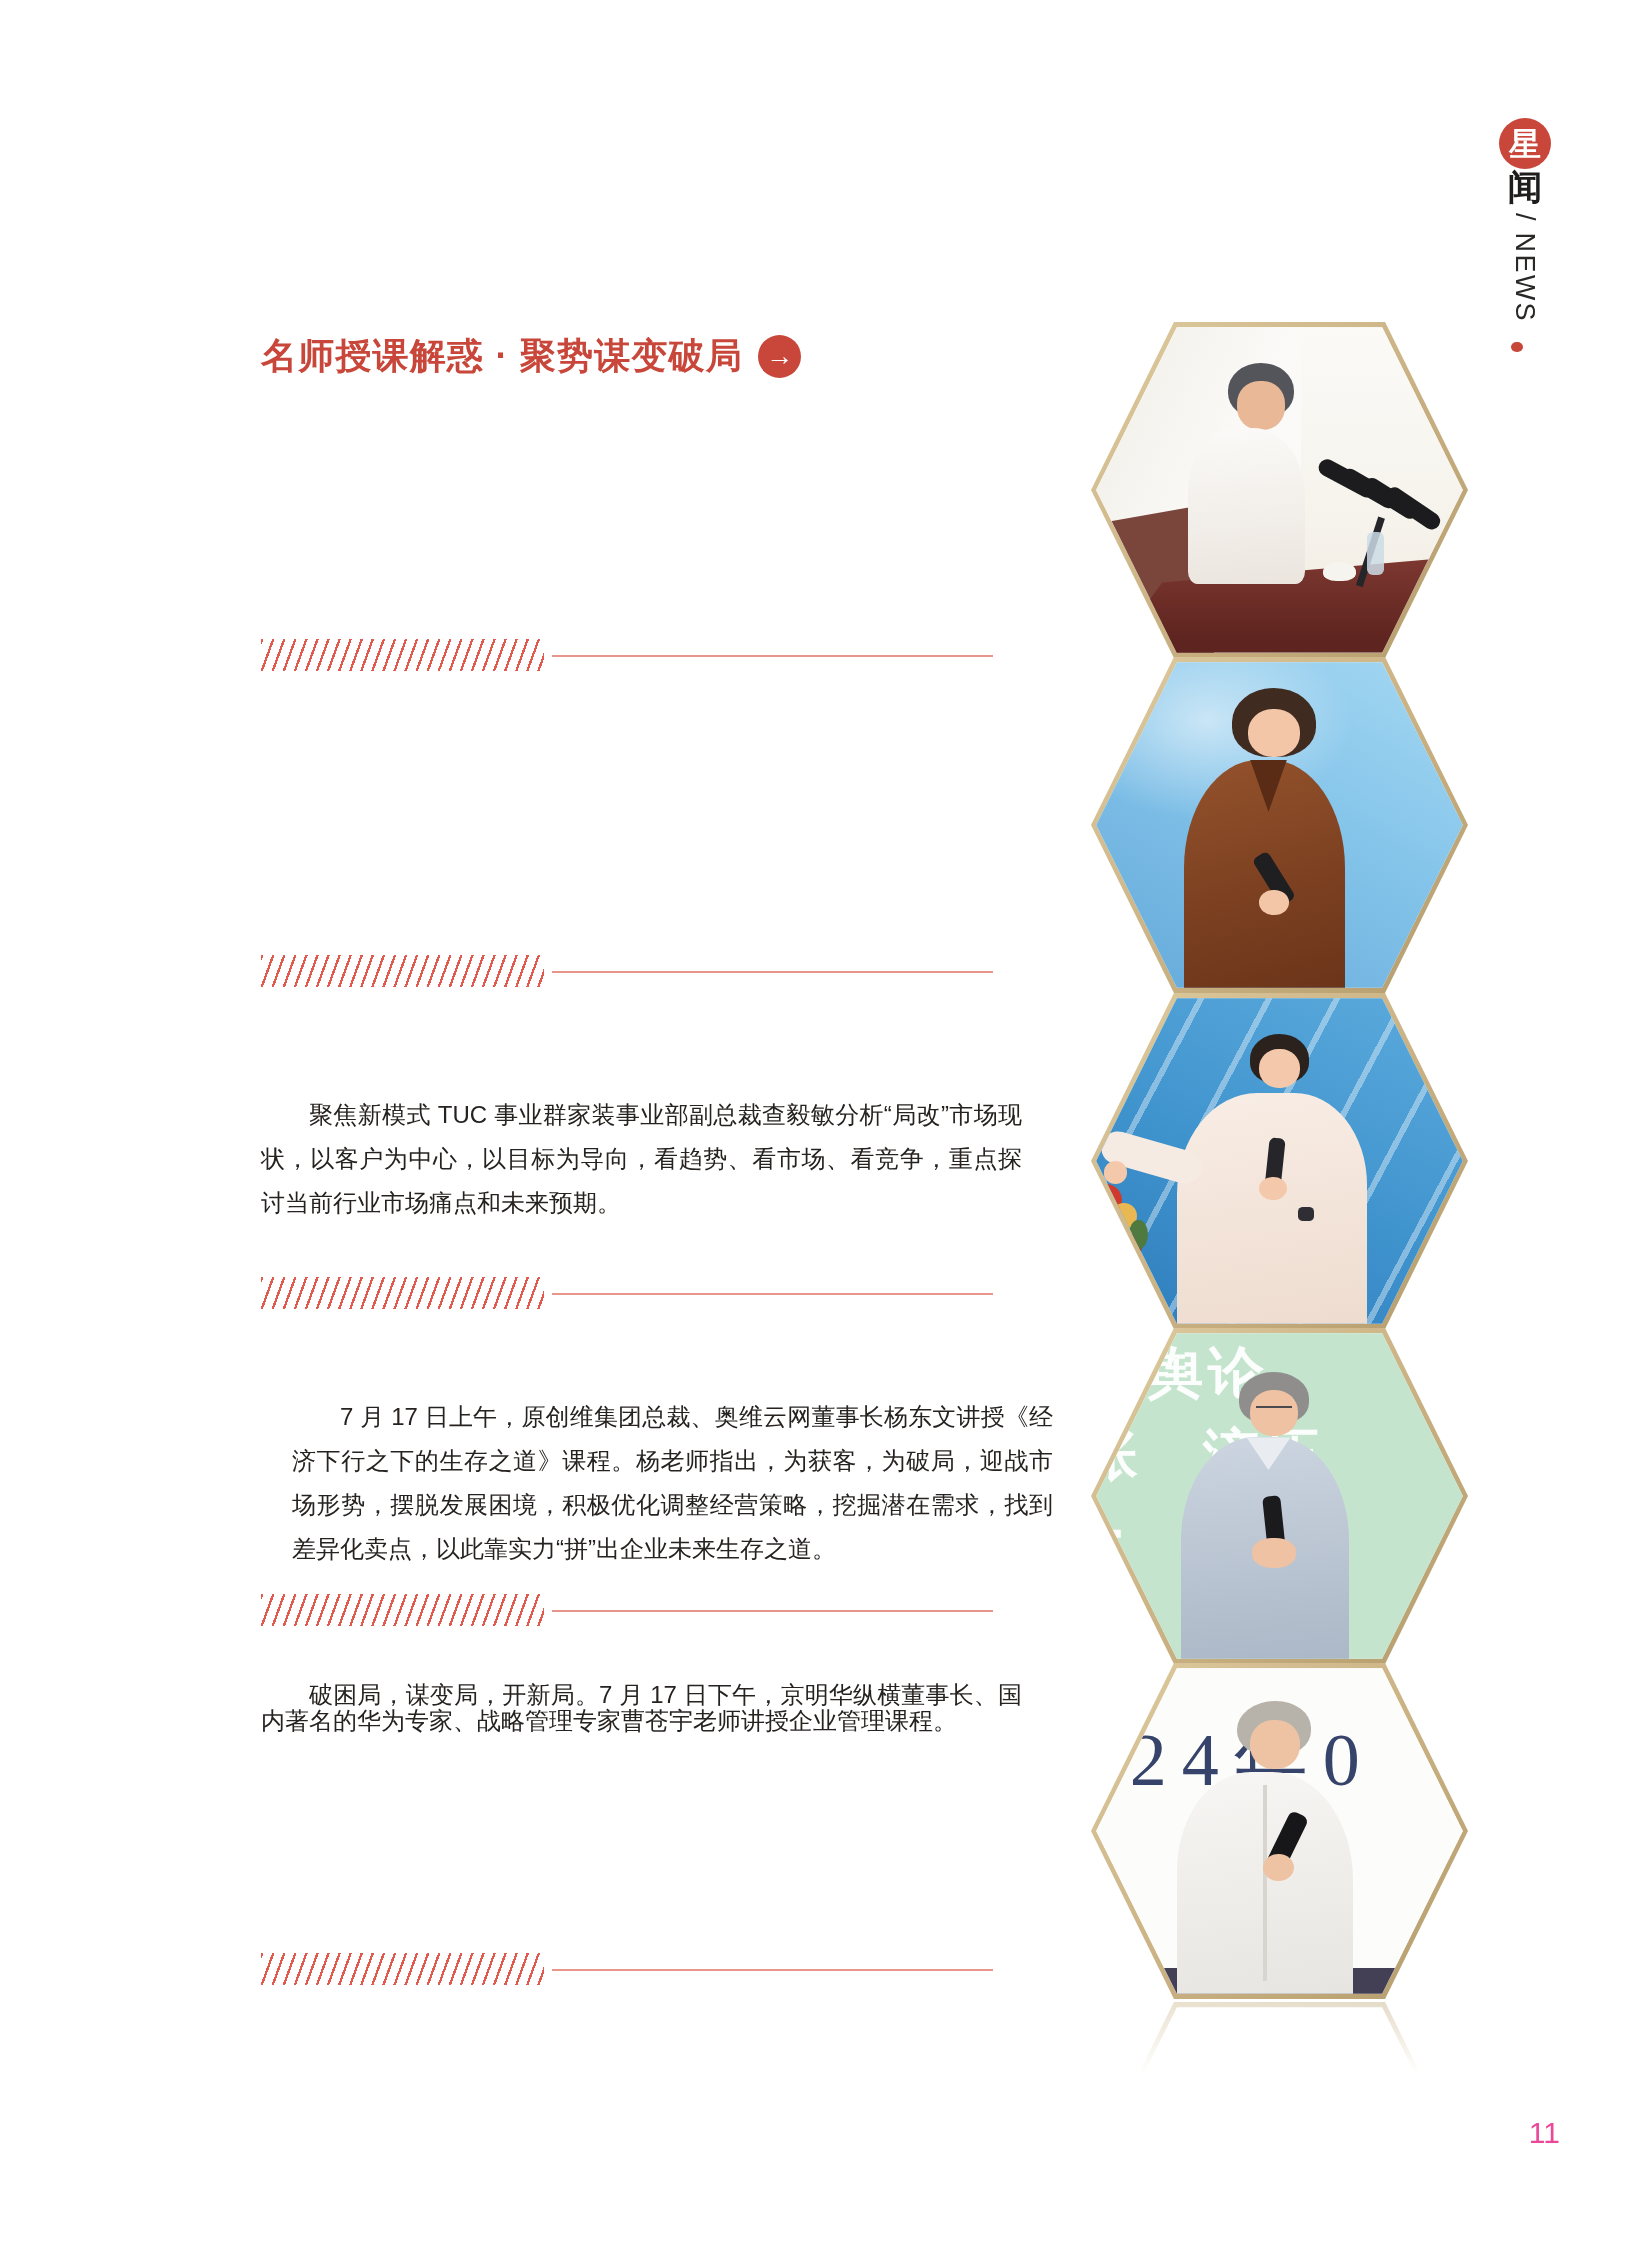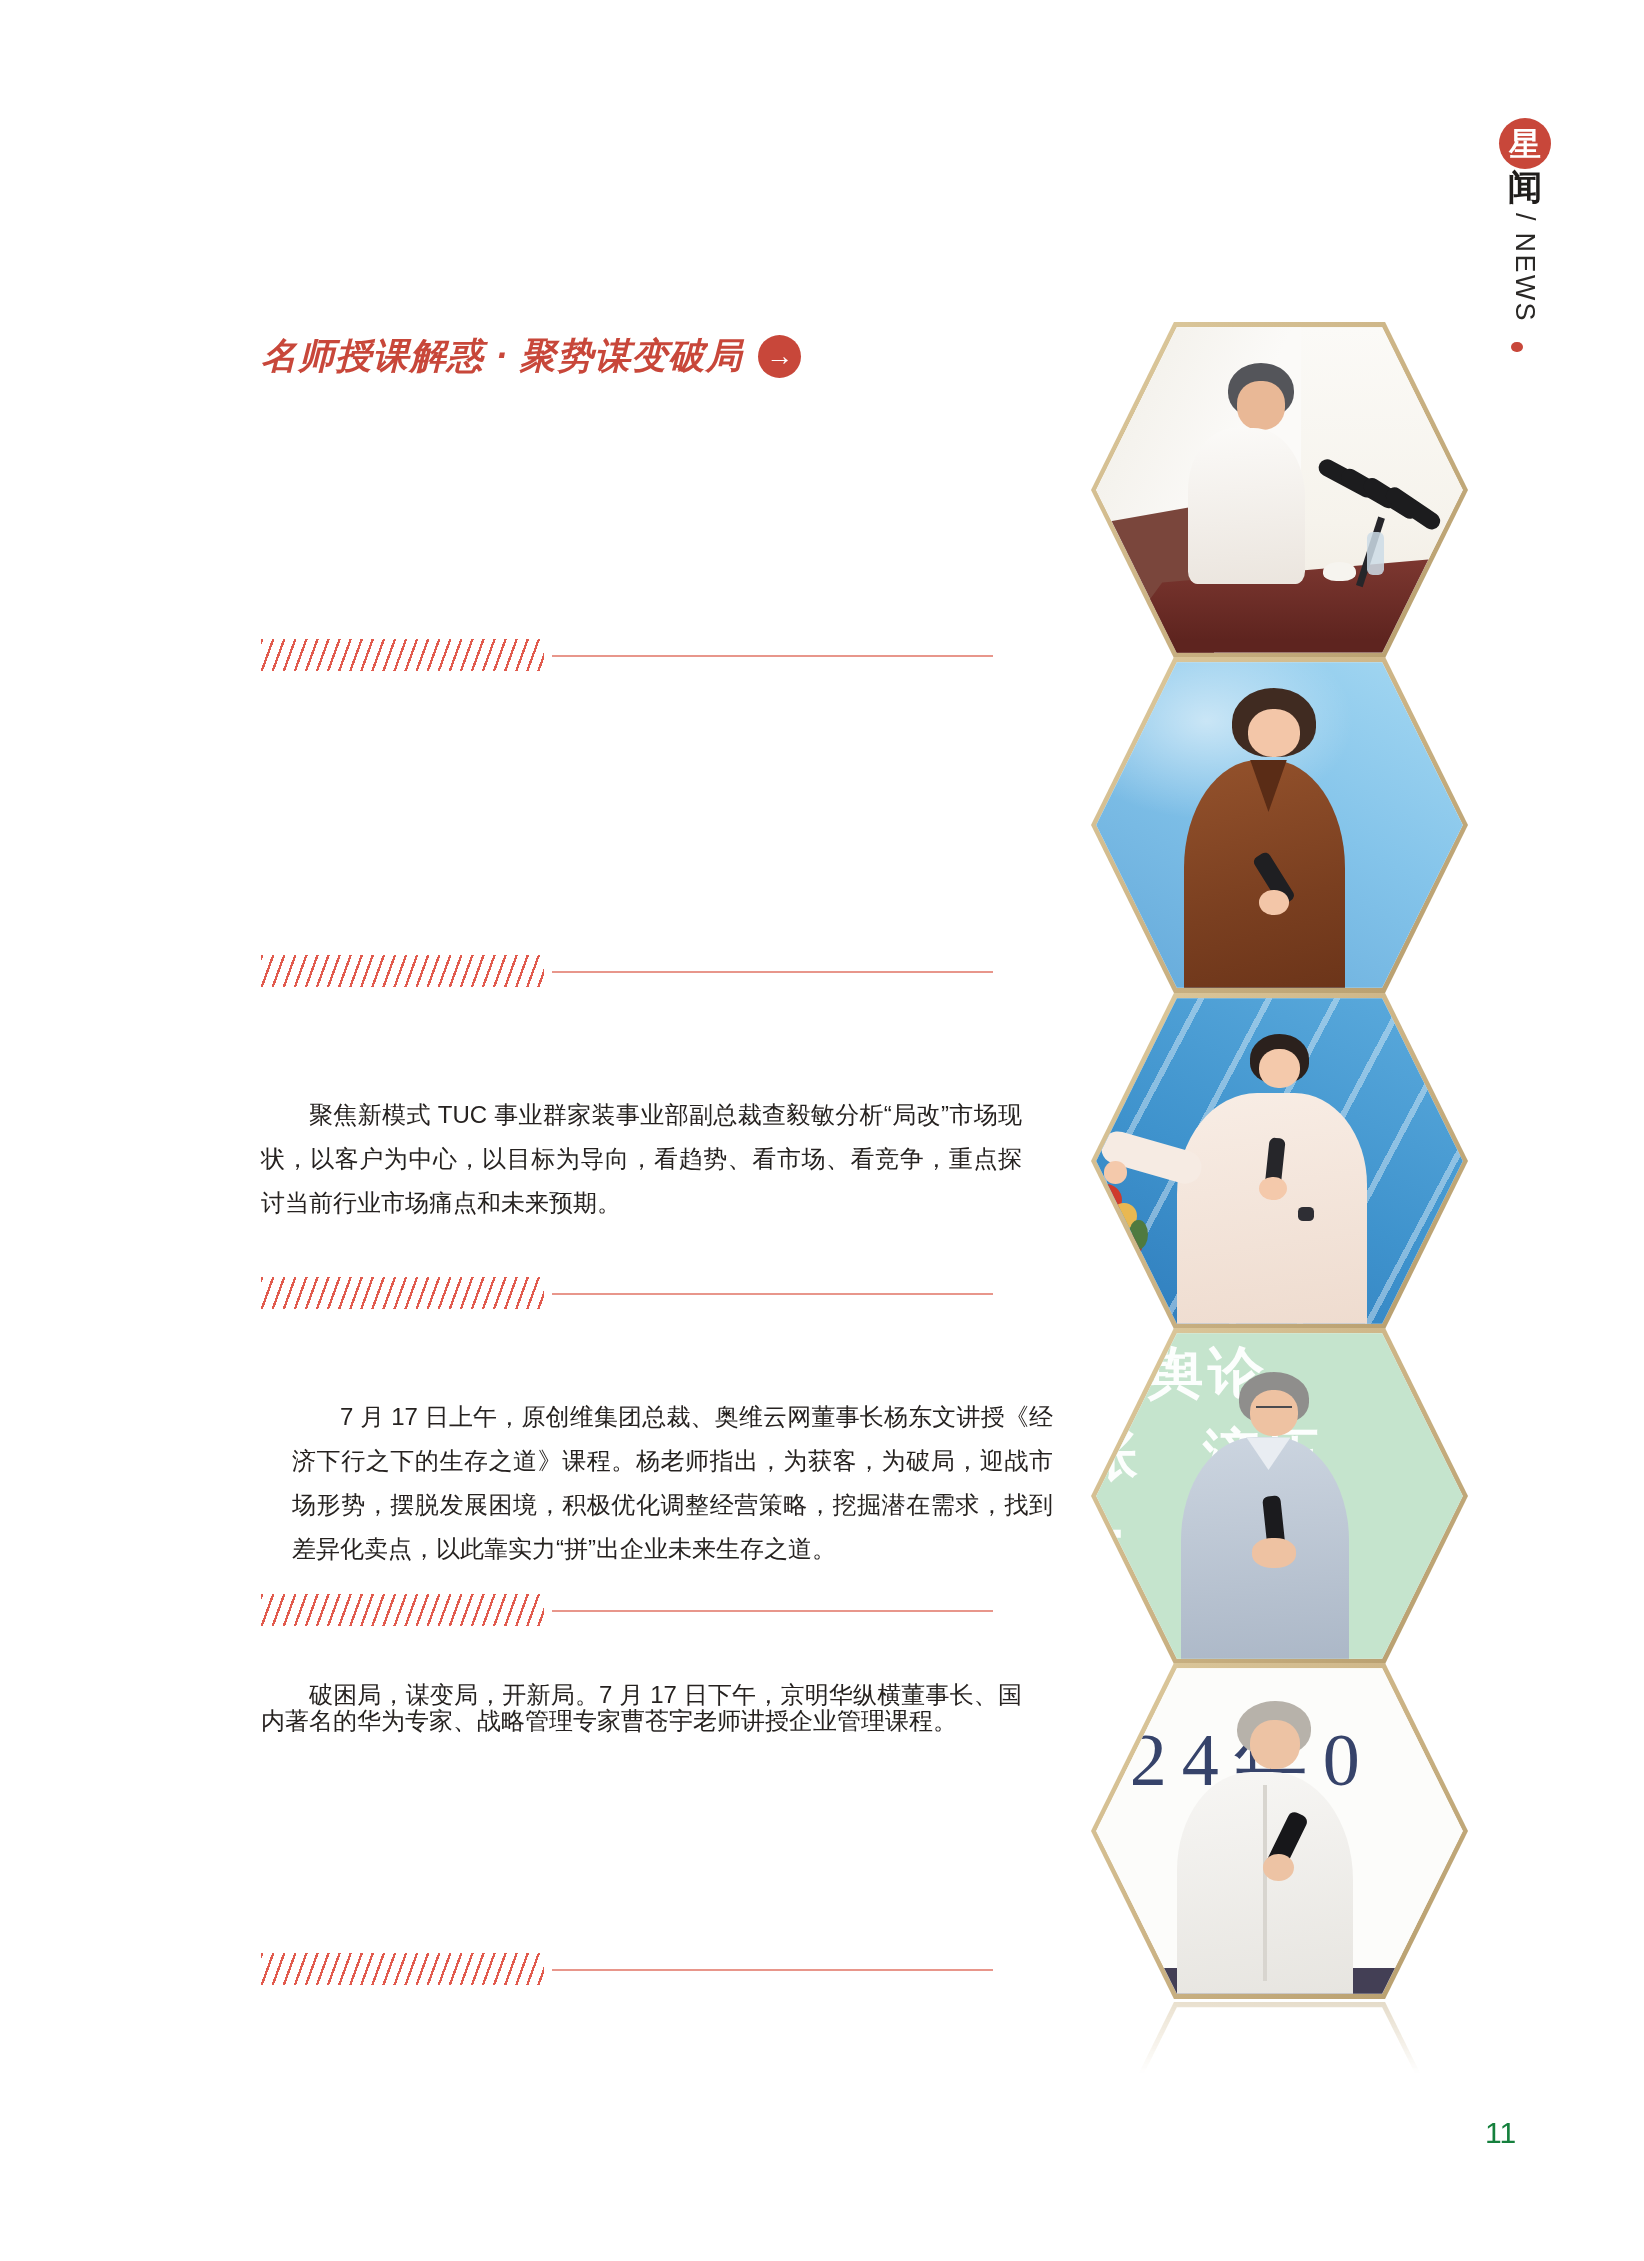--- a/index.html
+++ b/index.html
@@ -14,21 +14,21 @@
   .tag-cn2{position:absolute;left:8px;top:53px;width:52px;text-align:center;
            color:#1f1d1b;font-size:35px;font-weight:bold;line-height:1;}
   .tag-en{position:absolute;left:8px;top:97px;width:52px;height:139px;
           writing-mode:vertical-rl;text-orientation:mixed;
           color:#2a2826;font-size:27px;letter-spacing:2.3px;line-height:52px;
           font-family:"Liberation Sans",sans-serif;display:flex;align-items:center;}
   .tag-dot{position:absolute;left:20px;top:226px;width:11.6px;height:10.4px;border-radius:50%;
            background:#c8473a;}
 
   
-  .headline{position:absolute;left:261px;top:332px;display:flex;align-items:center;gap:15px;font-style:italic;}
+  .headline{position:absolute;left:261px;top:332px;display:flex;align-items:center;gap:15px;}
   .headline h1{margin:0;font-size:36px;font-weight:bold;color:#c8473a;letter-spacing:1.2px;}
   .arrow-badge{width:43px;height:43px;border-radius:50%;background:#c8473a;color:#ffffff;
                display:flex;align-items:center;justify-content:center;
                font-size:27px;font-weight:bold;line-height:1;}
 
   
   .tblock{position:absolute;left:261px;width:761px;color:#262220;
           font-size:24px;line-height:44px;text-align:justify;}
   .tblock p{margin:0;text-indent:2em;}
   .t1{top:416px;} .t2{top:777px;} .t3{top:1093px;} .t4{top:1395px;margin-left:31px;} .t5{top:1682px;}
@@ -143,22 +143,22 @@
            transform:rotate(26deg);}
   .s5 .hand{left:45.5%;top:57%;width:8.5%;height:8.5%;background:#edc3a4;border-radius:50%;}
 
   
   .refl-wrap{position:absolute;left:1067px;top:2002px;width:377px;height:75px;overflow:hidden;
              opacity:.38;-webkit-mask-image:linear-gradient(to bottom,#000 0%,transparent 95%);
              mask-image:linear-gradient(to bottom,#000 0%,transparent 95%);}
   .refl-wrap .hex{left:0;top:0;transform:scaleY(-1);}
 
   
-  .pagenum{position:absolute;left:1485px;top:2116px;width:75px;text-align:left;
-           color:#15803d;font-size:30px;}
+  .pagenum{position:absolute;left:1485px;top:2116px;width:75px;text-align:right;
+           color:#ec4899;font-size:30px;}
 </style>
 </head>
 <body>
 
 <div class="page">
 
   <div class="tag">
     <div class="tag-circle">
       <span>星</span>
     </div>

